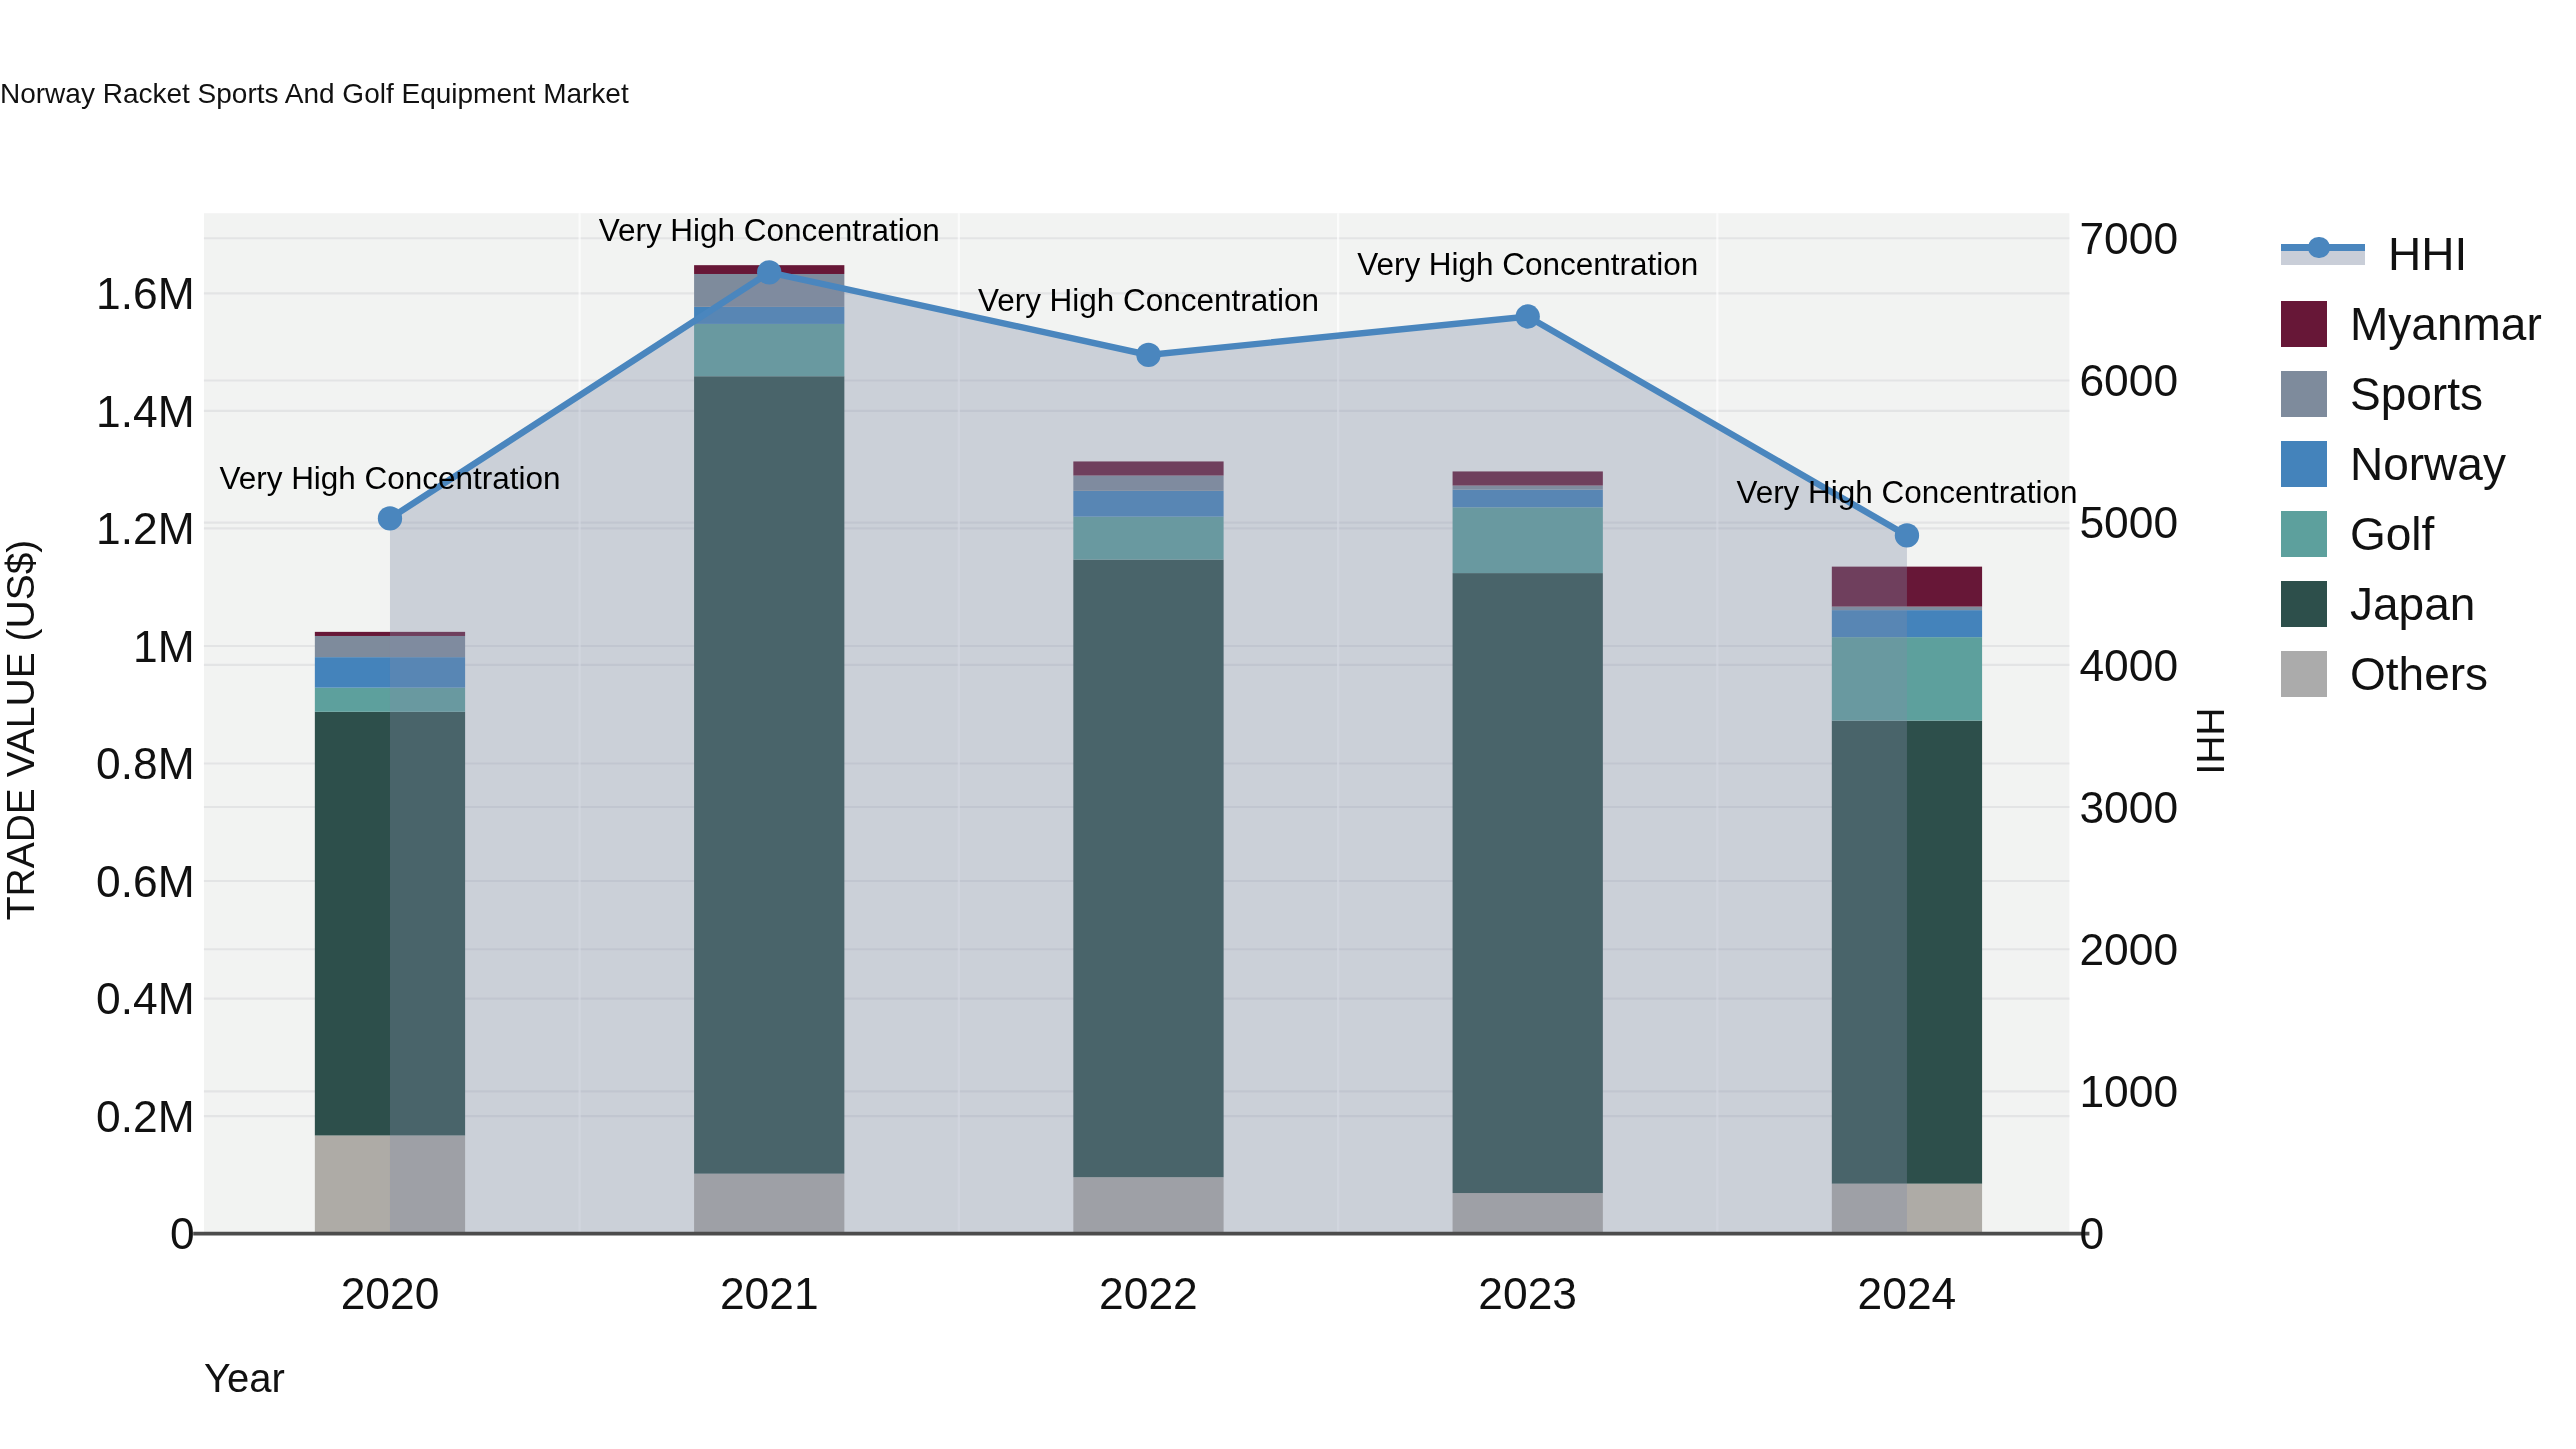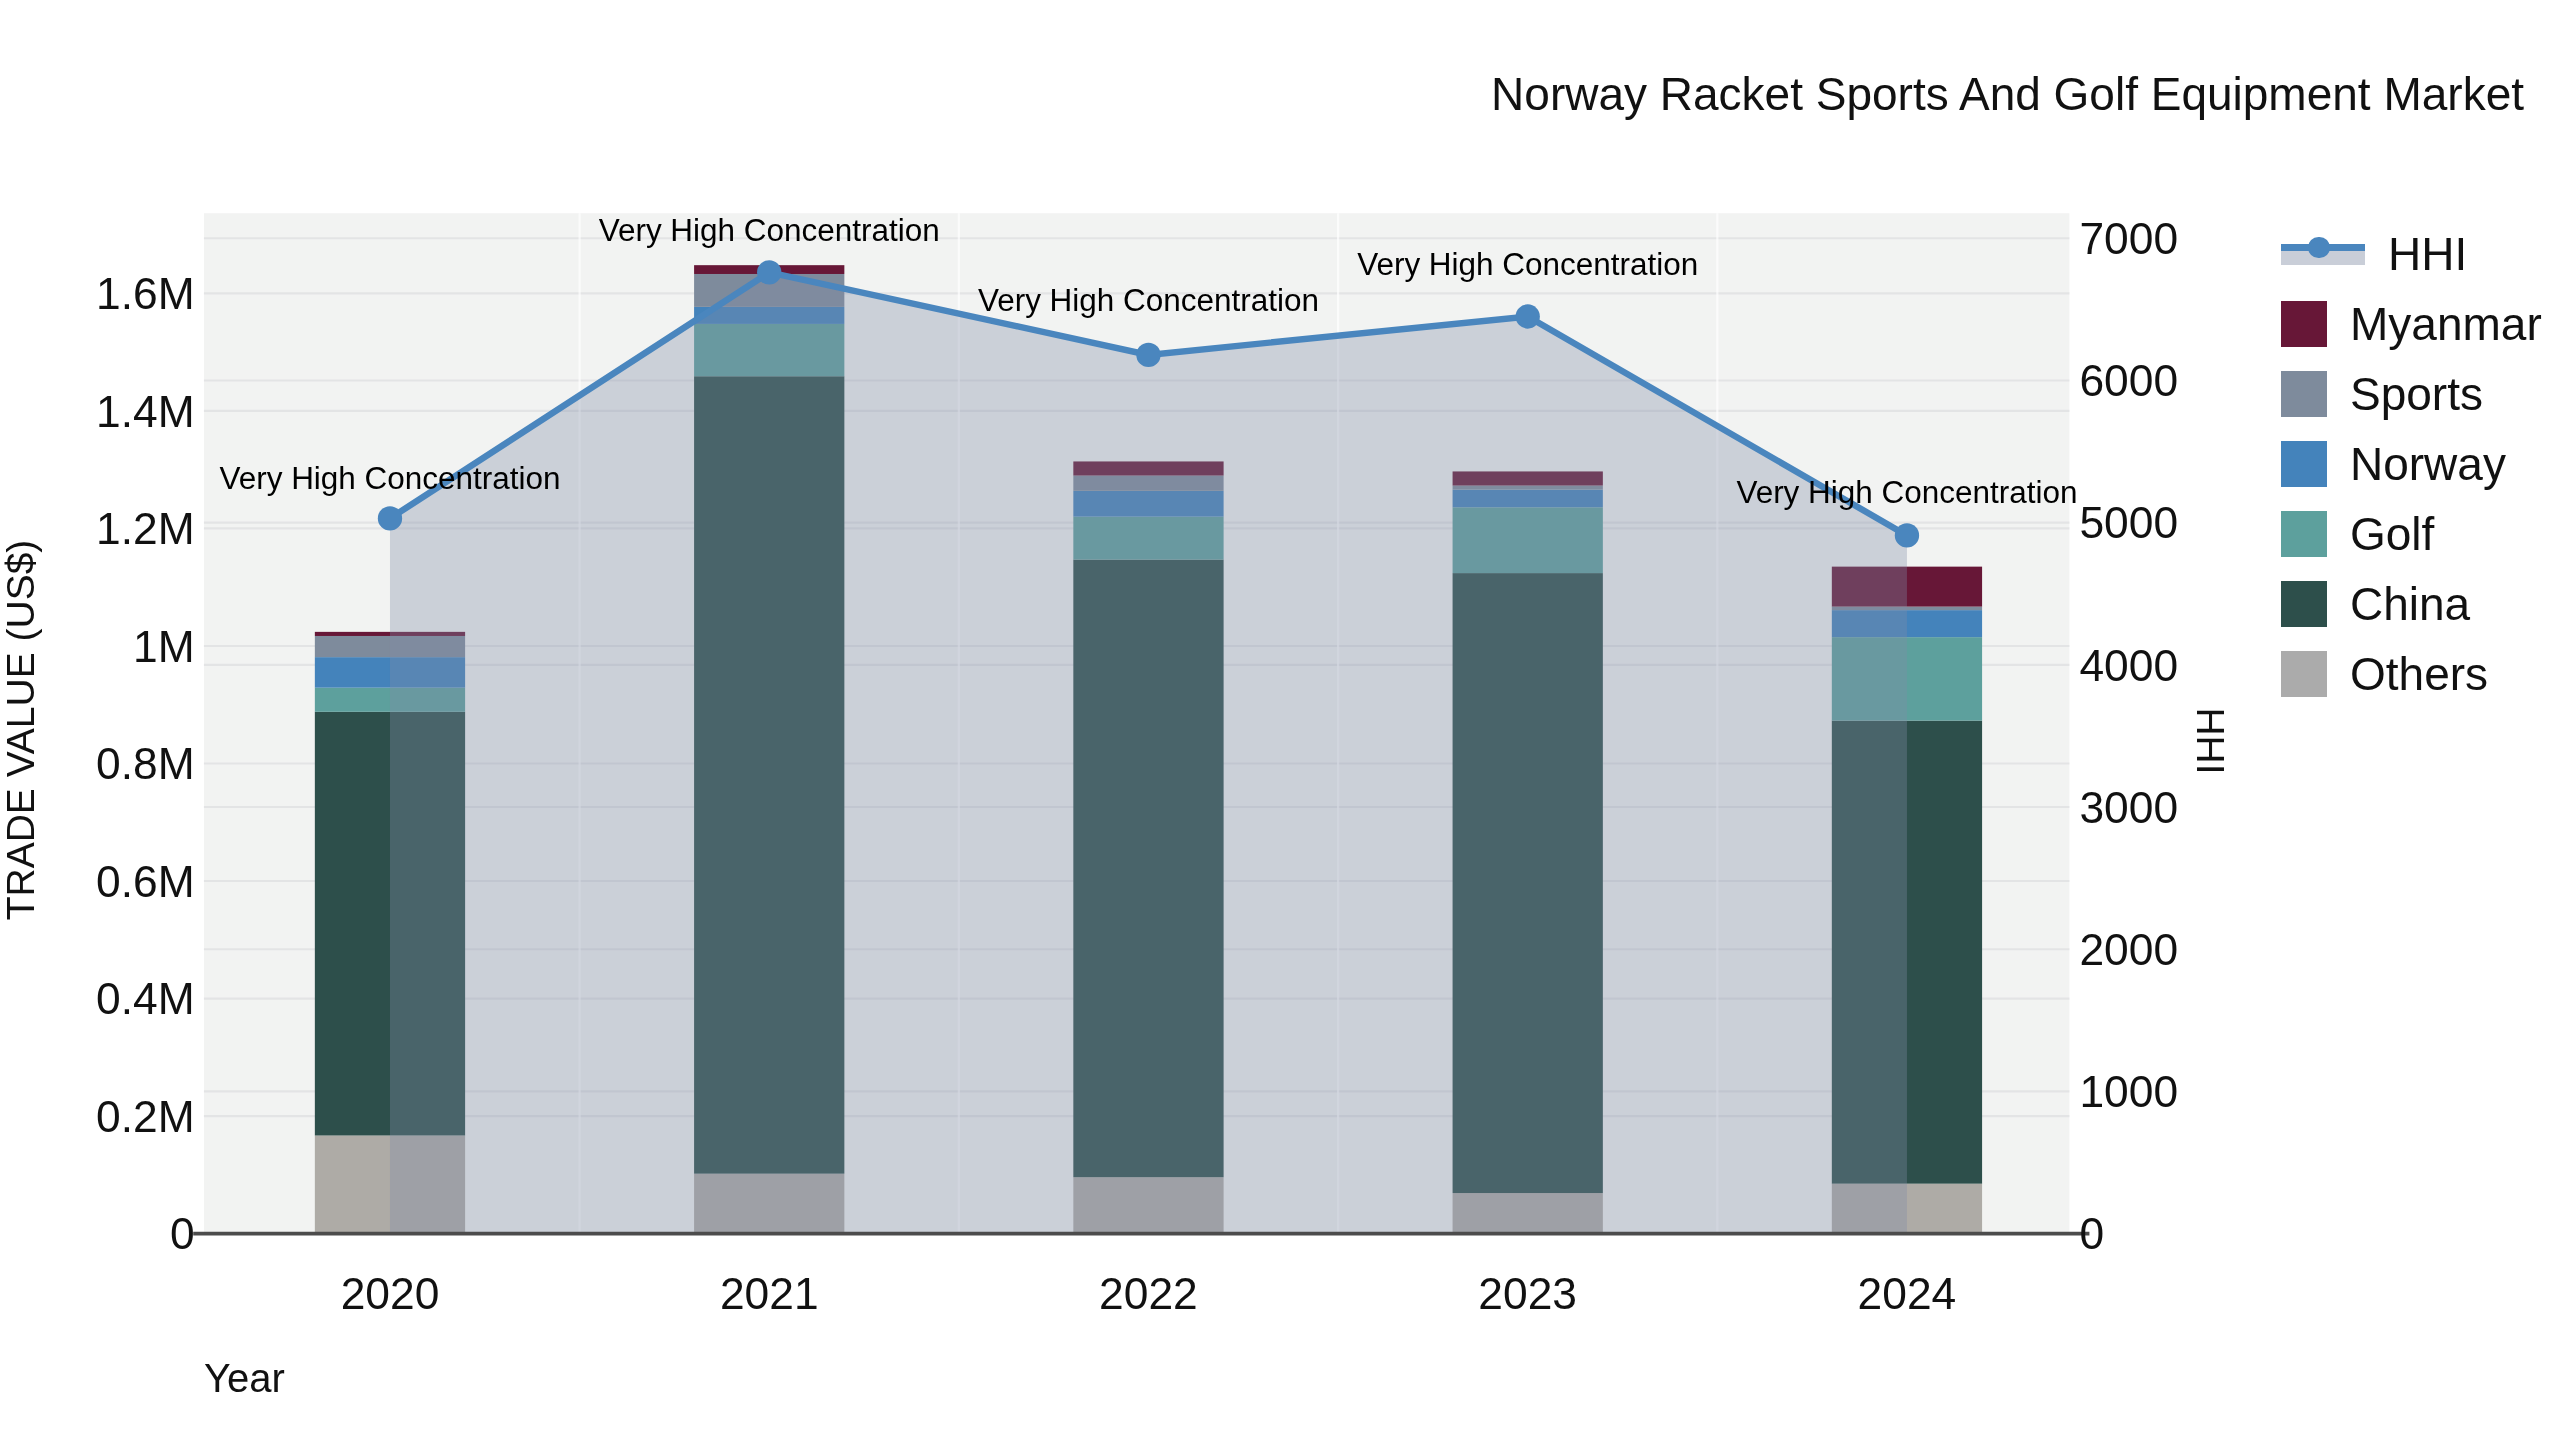--- a/index.html
+++ b/index.html
@@ -1,20 +1,20 @@
 <!DOCTYPE html>
 <html style="font-size:11.4px"><head>
 <meta charset="utf-8">
 <style>
   html,body{margin:0;padding:0;background:#ffffff;}
   .page{position:relative;width:2576px;height:1449px;background:#ffffff;overflow:hidden;
         font-family:"Liberation Sans", sans-serif;color:#111;}
   #chart-svg{position:absolute;left:0;top:0;}
-  .title-wrap{position:absolute;left:0;top:63px;width:2524px;text-align:right;line-height:62px;
-              font-size:46px;color:#111;}
+  .title-wrap{position:absolute;left:0;top:63px;width:2524px;text-align:left;line-height:62px;
+              font-size:28px;color:#111;}
   .y-left-title{position:absolute;left:-230px;top:708px;width:501px;text-align:center;
                 transform:rotate(-90deg);font-size:39px;color:#111;}
   .y-right-title{position:absolute;left:2102px;top:719px;width:215px;text-align:center;
                  transform:rotate(90deg);font-size:39px;color:#111;}
   .x-title{position:absolute;left:204px;top:1356px;width:1868px;text-align:left;font-size:40px;color:#111;}
   .legend{position:absolute;left:2281px;top:219px;display:flex;flex-direction:column;}
   .legend-item{display:flex;align-items:center;height:70px;}
   .legend-item .swatch{width:46px;height:46px;flex:0 0 46px;}
   .legend-item .lbl{margin-left:23px;font-size:46px;white-space:nowrap;}
   .hhi-sample{position:relative;width:84px;height:46px;flex:0 0 84px;}
@@ -143,21 +143,21 @@
     <div class="legend-item">
       <span class="swatch" style="background: rgb(68, 131, 187);"></span>
       <span class="lbl">Norway</span>
     </div>
     <div class="legend-item">
       <span class="swatch" style="background: rgb(93, 160, 157);"></span>
       <span class="lbl">Golf</span>
     </div>
     <div class="legend-item">
       <span class="swatch" style="background: rgb(45, 79, 75);"></span>
-      <span class="lbl">China</span>
+      <span class="lbl">Japan</span>
     </div>
     <div class="legend-item">
       <span class="swatch" style="background: rgb(171, 171, 171);"></span>
       <span class="lbl">Others</span>
     </div>
   </div>
 
 </div>
 
 

